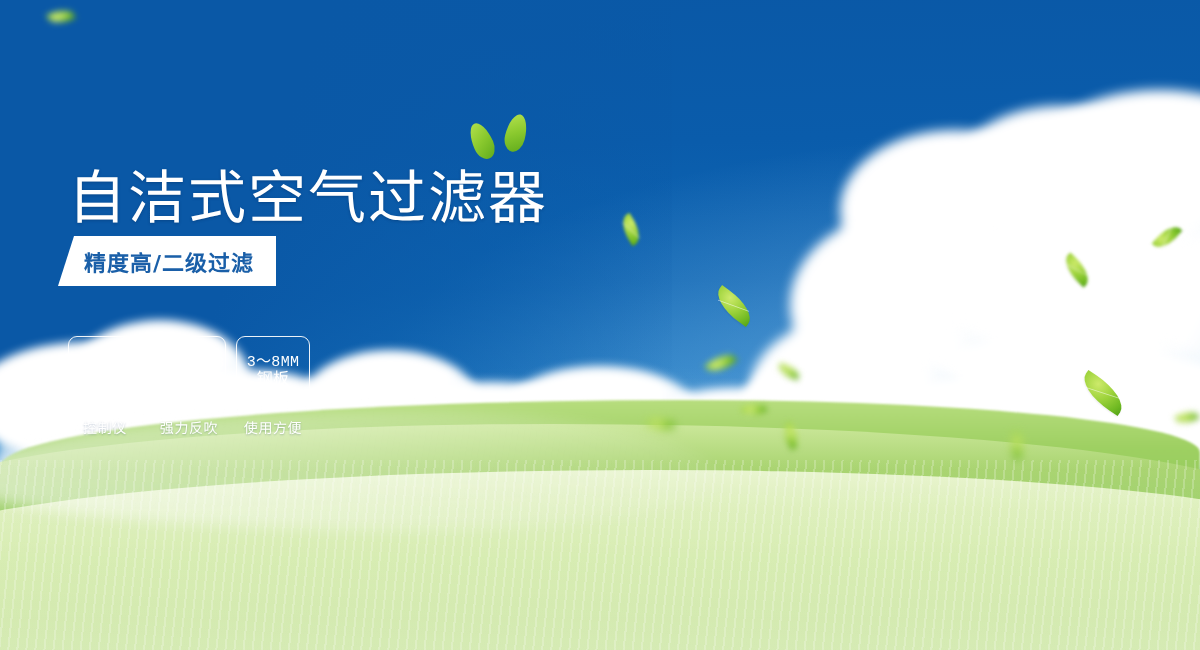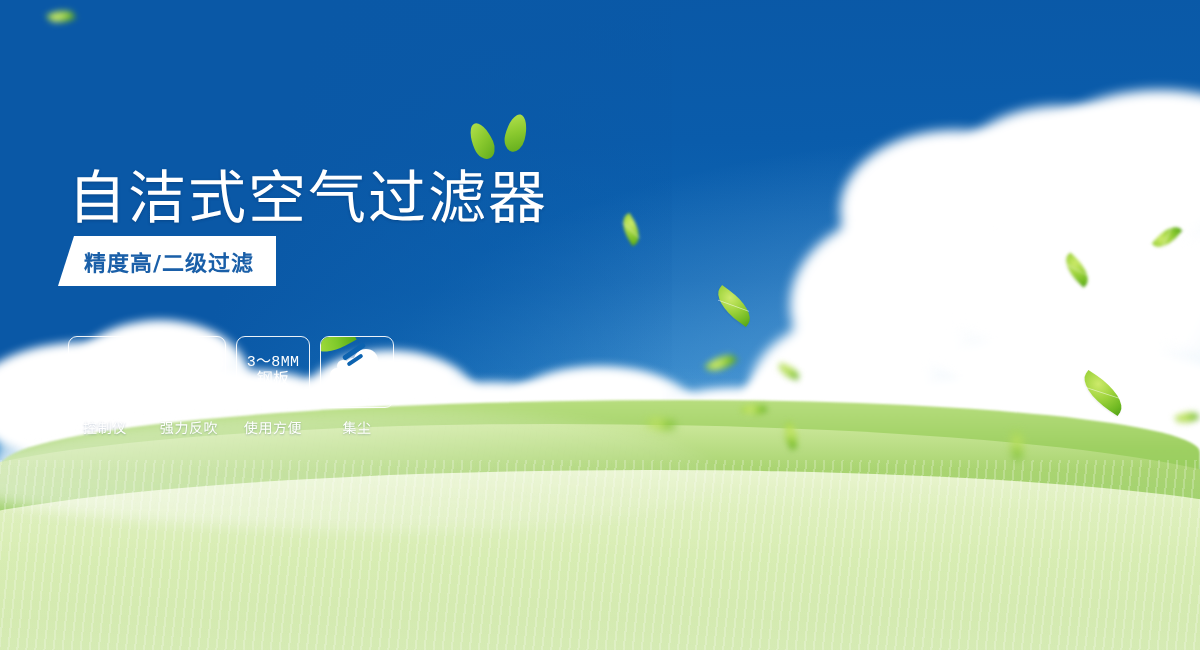--- a/index.html
+++ b/index.html
@@ -356,31 +356,15 @@
 
 
     <div class="feat">
       <div class="feat-box">
         <div class="txt">3～8MM</div>
         <div class="txt cn">钢板</div>
       </div>
       <div class="feat-label">使用方便</div>
     </div>
 
-    <div class="feat">
-      <div class="feat-box">
-        <span class="iconleaf"></span>
-        <div class="cloudicon">
-          <span class="c1"></span>
-            <span class="c2"></span>
-            <span class="c3"></span>
-          <span class="c4"></span>
-            <span class="c5"></span>
-          <span class="slash"></span>
-            <span class="slash2"></span>
-        </div>
-        <div class="airtxt">Air</div>
-      </div>
-      <div class="feat-label">集尘</div>
-    </div>
 
   </div>
 </div>
 
 </body></html>

